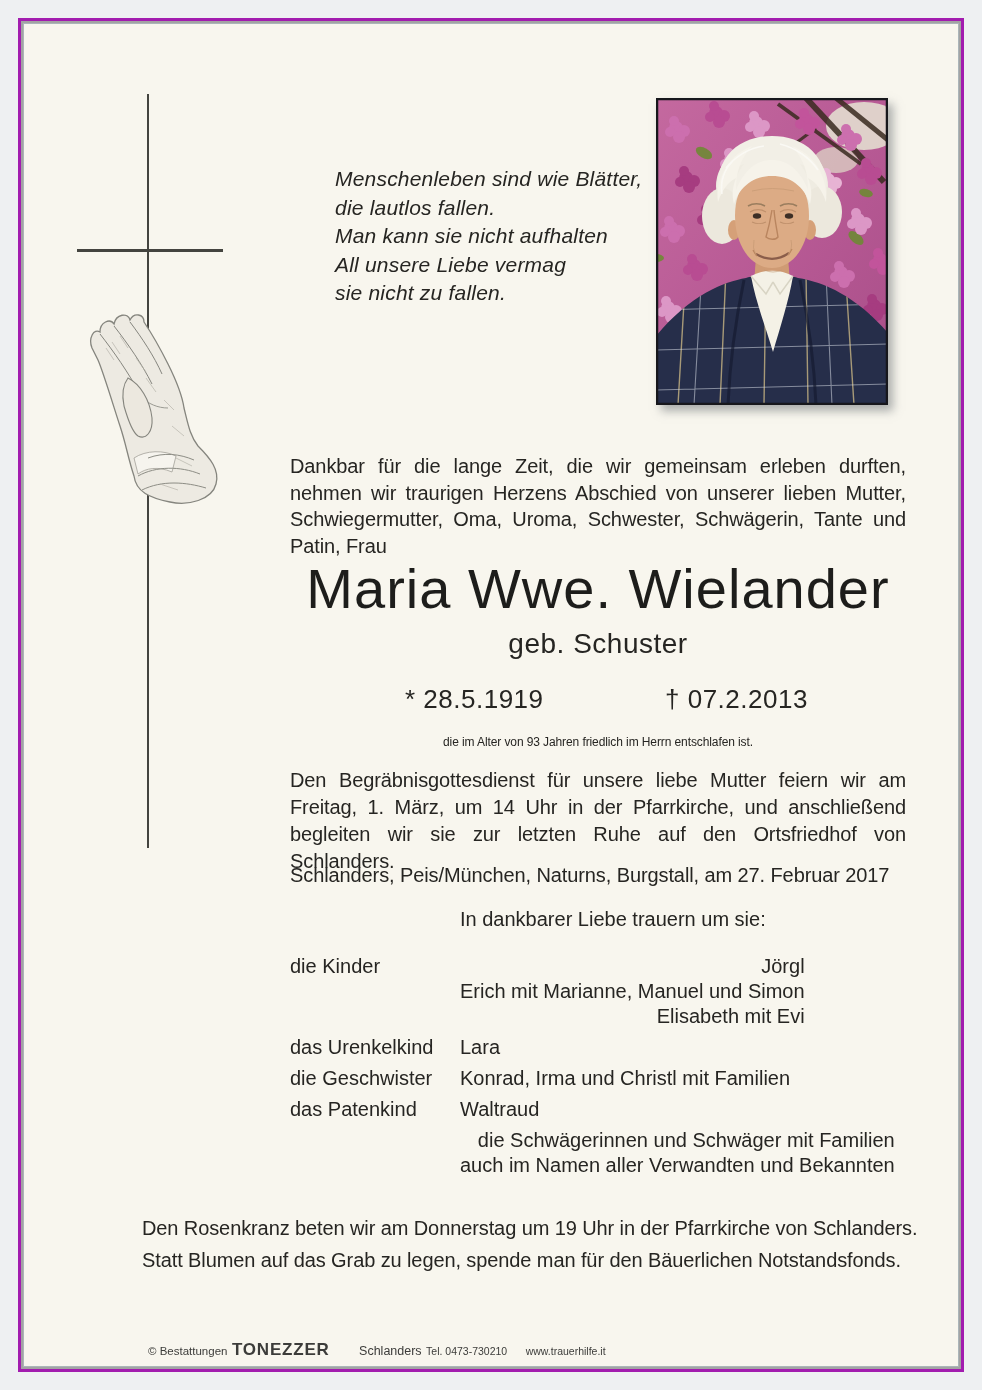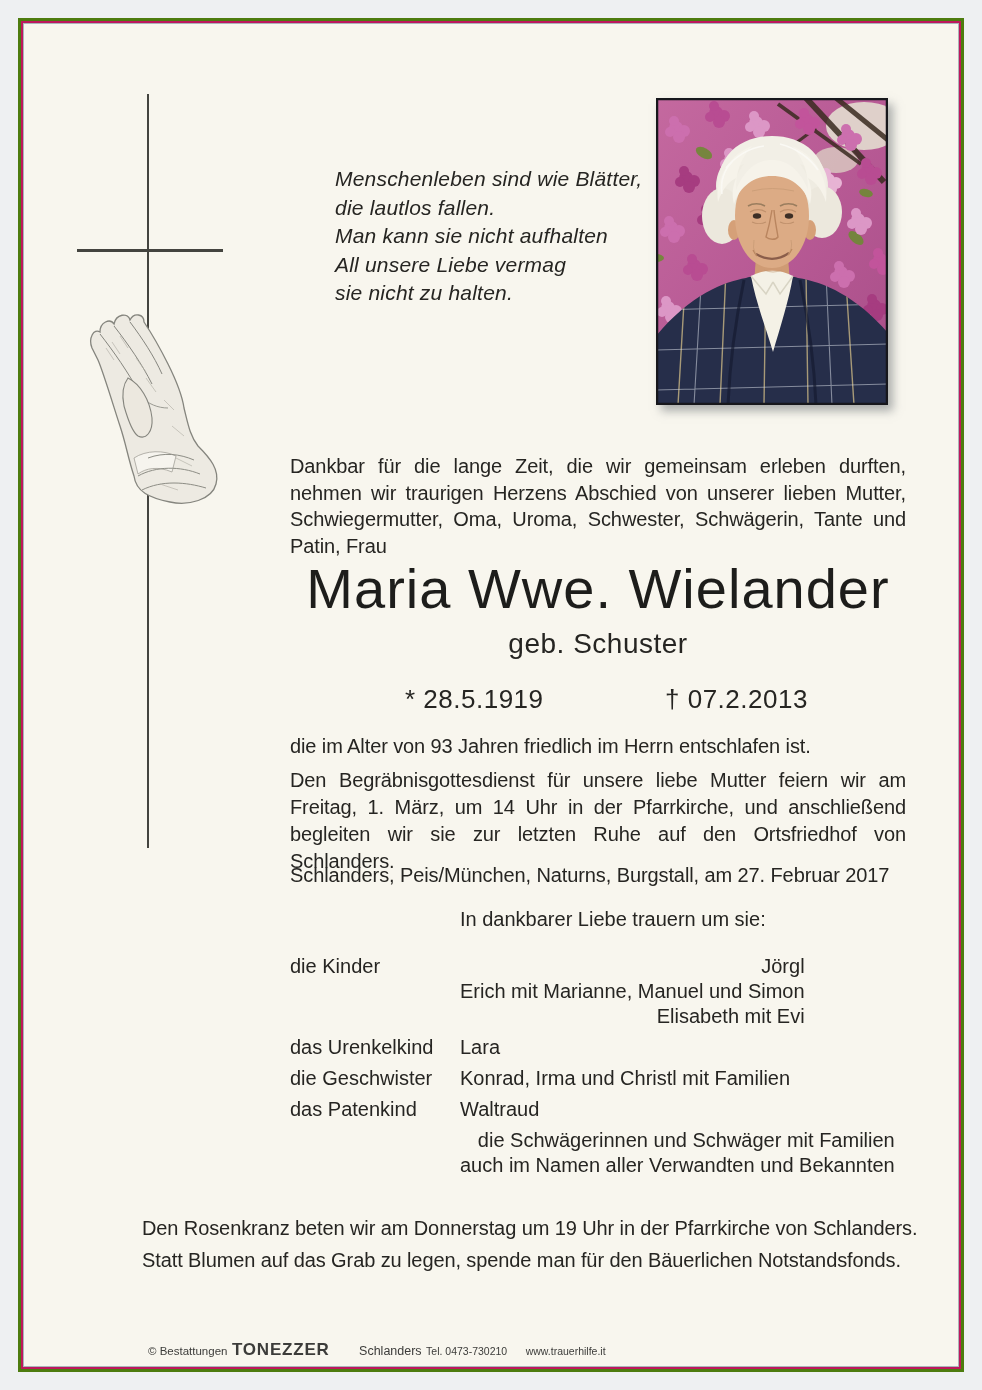--- a/index.html
+++ b/index.html
@@ -4,21 +4,21 @@
 <style>
   html,body{margin:0;padding:0;}
   body{
     width:982px;height:1390px;position:relative;
     background:#eef0f2;
     font-family:"Liberation Sans",sans-serif;
     color:#262522;
   }
   .card{
     position:absolute;left:18px;top:18px;right:18px;bottom:18px;
-    border:3px solid #4d7c0f;background:#be185d;
+    border:3px solid #a21caf;background:#a3a3a3;
   }
   .card-inner{
     position:absolute;left:2px;top:2px;right:2px;bottom:2px;
     border:1px solid #abb5b9;background:#f8f6ee;
     overflow:hidden;
   }
   
   .cross-v{position:absolute;left:123px;top:70px;width:2px;height:754px;background:#44443f;}
   .cross-h{position:absolute;left:53px;top:225px;width:146px;height:3px;background:#44443f;}
   
@@ -33,21 +33,21 @@
   
   .poem{position:absolute;left:311px;top:141px;font-style:italic;font-size:21px;line-height:28.5px;letter-spacing:.2px;}
   
   .col{position:absolute;left:266px;width:616px;}
   .intro{top:429px;font-size:20px;line-height:26.5px;text-align:justify;letter-spacing:-0.1px;}
   .name{top:534px;text-align:center;font-size:56px;line-height:62px;letter-spacing:1px;color:#1d1d1b;white-space:nowrap;}
   .maiden{top:604px;text-align:center;font-size:28px;letter-spacing:.5px;}
   .dates{position:absolute;top:660px;font-size:26px;letter-spacing:.5px;}
   .date-birth{position:absolute;left:381px;white-space:nowrap;}
   .date-death{position:absolute;left:641px;white-space:nowrap;}
-  .entschlafen{top:711px;font-size:20px;white-space:nowrap;letter-spacing:-0.1px;}
+  .entschlafen{top:711px;font-size:12px;white-space:nowrap;letter-spacing:-0.1px;text-align:center;}
   .funeral{top:743px;font-size:20px;line-height:27px;text-align:justify;letter-spacing:-0.1px;}
   .dateline{top:840px;font-size:20px;white-space:nowrap;letter-spacing:-0.1px;}
   .mourn-intro{position:absolute;left:436px;top:884px;font-size:20px;white-space:nowrap;}
   .mourners{position:absolute;left:266px;top:930px;font-size:20px;}
   .m-row{display:flex;margin-bottom:6px;}
   .m-label{width:170px;flex:0 0 170px;line-height:25px;}
   .m-names{line-height:25px;text-align:right;}
   .closing{position:absolute;left:118px;top:1189px;font-size:20px;line-height:31.5px;white-space:nowrap;letter-spacing:-0.1px;}
   .footer{position:absolute;left:124px;top:1316px;white-space:nowrap;color:#3c3c3a;}
   .footer span{vertical-align:baseline;}
@@ -188,21 +188,21 @@
 
         <rect x="1" y="1" width="230" height="305" fill="none" stroke="#17171c" stroke-width="2.5"></rect>
       </svg>
     </div>
 
     <div class="poem" id="poem">
         <div>Menschenleben sind wie Blätter,</div>
         <div>die lautlos fallen.</div>
         <div>Man kann sie nicht aufhalten</div>
         <div>All unsere Liebe vermag</div>
-        <div>sie nicht zu halten.</div>
+        <div>sie nicht zu fallen.</div>
       </div>
 
     <div class="col intro" style="position:absolute;">Dankbar für die lange Zeit, die wir gemeinsam erleben durften, nehmen wir traurigen Herzens Abschied von unserer lieben Mutter, Schwiegermutter, Oma, Uroma, Schwester, Schwägerin, Tante und Patin, Frau</div>
 
     <div class="col name" style="position:absolute;">Maria Wwe. Wielander</div>
     <div class="col maiden" style="position:absolute;">geb. Schuster</div>
     <div class="dates">
       <span class="date-birth">* 28.5.1919</span>
       <span class="date-death">† 07.2.2013</span>
     </div>

